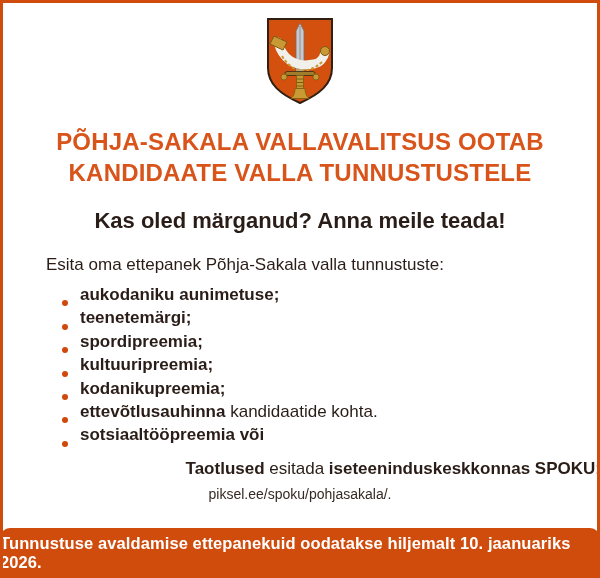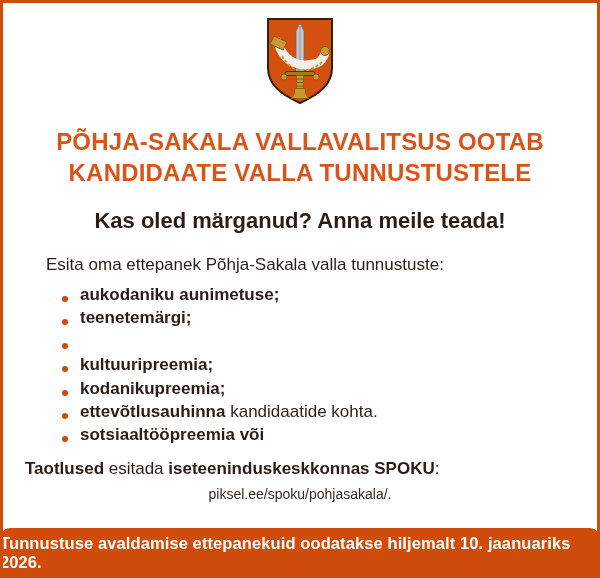--- a/index.html
+++ b/index.html
@@ -7,26 +7,26 @@
   .card{position:relative;width:600px;height:578px;background:#ffffff;overflow:hidden;}
   .card-border{position:absolute;inset:0;border:3px solid #cf4c0d;pointer-events:none;z-index:10;}
   .emblem{position:absolute;top:16px;left:50%;transform:translateX(-50%);width:72px;height:90px;}
   .h1{position:absolute;top:126px;left:0;right:0;text-align:center;
       font-weight:700;font-size:24px;line-height:31px;color:#d9541a;letter-spacing:.2px;}
   .h2{position:absolute;top:207px;left:0;right:0;text-align:center;
       font-weight:700;font-size:22px;line-height:28px;color:#2a1d17;}
   .intro{position:absolute;top:254px;left:46px;right:30px;
       font-size:17px;line-height:22px;color:#2a1d17;}
   .list{position:absolute;top:283px;left:62px;right:30px;}
-  .list-item{display:flex;align-items:center;height:23.4px;line-height:23.4px;
+  .list-item{display:flex;align-items:flex-end;height:23.4px;line-height:23.4px;
       font-size:17px;color:#2a1d17;}
   .list-item b{font-weight:700;}
   .bullet{width:6px;height:6px;border-radius:50%;background:#d0490c;flex:0 0 6px;
       margin:8.5px 12px 0 0;}
-  .apply-line{position:absolute;top:457px;left:0;right:0;text-align:left;
+  .apply-line{position:absolute;top:457px;left:0;right:0;text-align:right;
       font-size:17px;line-height:23px;color:#2a1d17;margin-left:25px;}
   .apply-line b{font-weight:700;}
   .apply-url{position:absolute;top:483px;left:0;right:0;text-align:center;
       font-size:14px;line-height:23px;color:#362a23;}
   .deadline{position:absolute;left:0;right:0;bottom:0;height:50px;background:#cf4c0d;
       border-radius:10px 10px 0 0;display:flex;align-items:center;justify-content:center;z-index:5;}
   .deadline-text{color:#ffffff;font-weight:700;font-size:16.5px;letter-spacing:.1px;}
 </style>
 </head>
 <body>
@@ -72,20 +72,21 @@
       <div class="list-item">
         <span class="bullet"></span>
         <span><b>aukodaniku aunimetuse;</b></span>
       </div>
       <div class="list-item">
         <span class="bullet"></span>
         <span><b>teenetemärgi;</b></span>
       </div>
       <div class="list-item">
         <span class="bullet"></span>
+        <span><b>spordipreemia;</b></span>
       </div>
       <div class="list-item">
         <span class="bullet"></span>
         <span><b>kultuuripreemia;</b></span>
       </div>
       <div class="list-item">
         <span class="bullet"></span>
         <span><b>kodanikupreemia;</b></span>
       </div>
       <div class="list-item">

